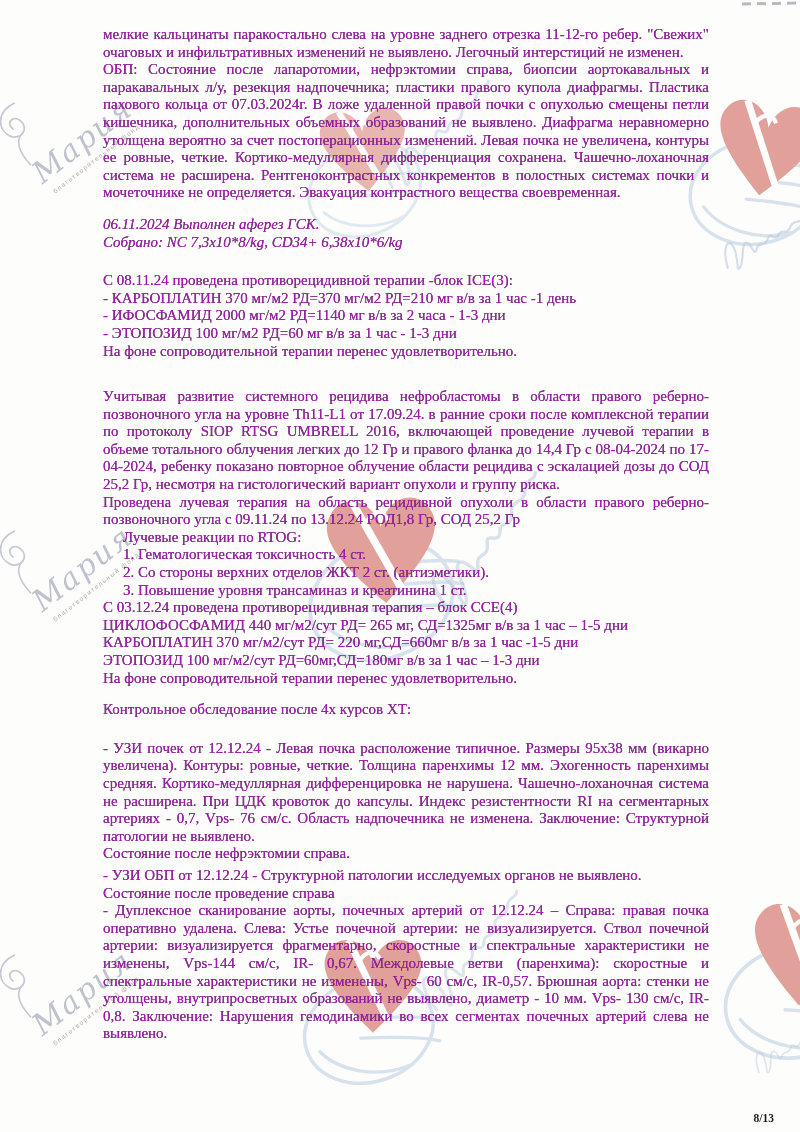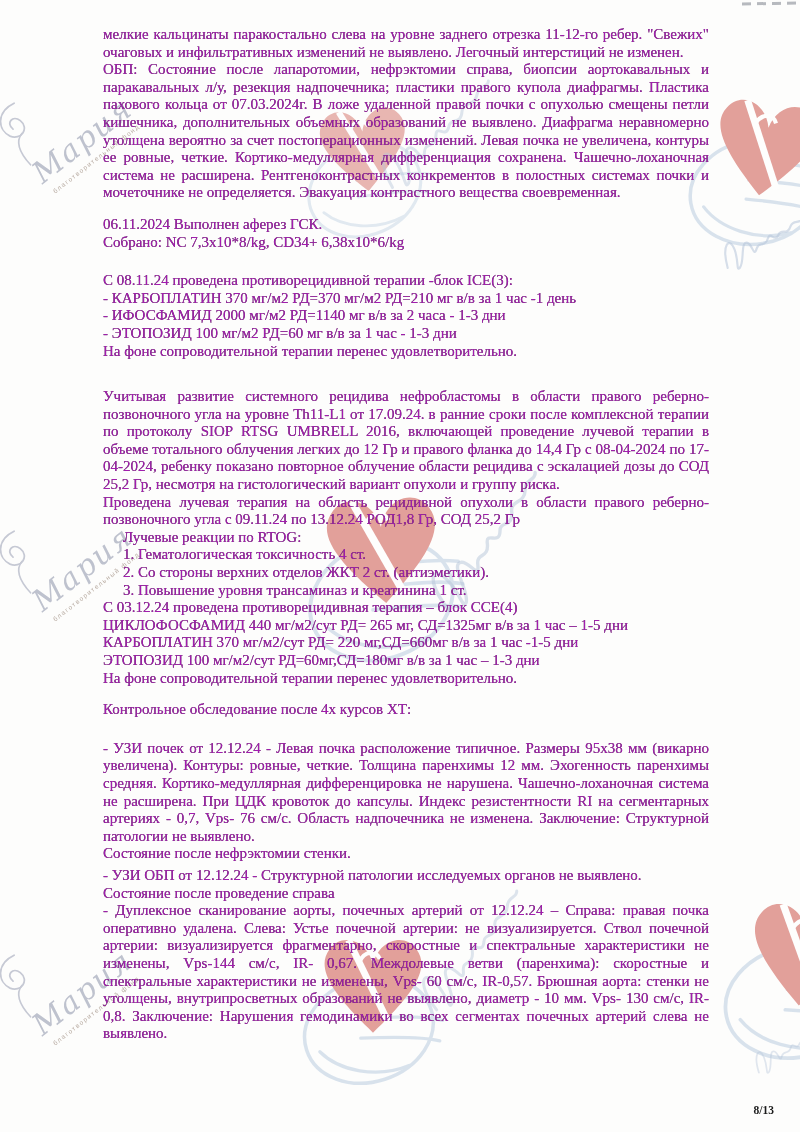--- a/index.html
+++ b/index.html
@@ -10,21 +10,21 @@
   }
   
   .content{
     position:absolute;left:103px;top:26px;width:606px;
     color:#a21caf;font-size:15px;line-height:17.6px;
     z-index:3;
   }
   .para{margin:0;white-space:pre-line;text-shadow:0 0 .5px rgba(25,22,18,.8);}
   .para.prose{text-align:justify;}
   .page-number{
-    position:absolute;right:26px;bottom:16px;z-index:4;
+    position:absolute;right:26px;bottom:8px;z-index:4;
     font-size:11.5px;font-weight:bold;color:#1b1b1b;
   }
   
   .wm-left{
     position:absolute;left:-38px;width:210px;z-index:1;
     transform:rotate(-38deg);text-align:center;pointer-events:none;
   }
   .wm-flourish{display:block;margin:0 auto -8px 38px;}
   .wm-name{
     font-style:italic;font-family:"DejaVu Serif","Liberation Serif",serif;
@@ -121,41 +121,41 @@
   <svg class="wm-abs" style="left:420px;top:965px;opacity:.45;transform:rotate(-50deg);transform-origin:left center" width="150" height="75" viewBox="0 0 120 60">
       <use href="#script-squiggle"></use>
     </svg>
   <svg class="wm-abs" style="left:745px;top:1020px;opacity:.4;transform:rotate(-30deg)" width="90" height="45" viewBox="0 0 120 60">
       <use href="#script-squiggle"></use>
     </svg>
 
   <div class="content">
       <p class="para prose" style="margin-top: 0px;">мелкие кальцинаты паракостально слева на уровне заднего отрезка 11-12-го ребер. "Свежих" очаговых и инфильтративных изменений не выявлено. Легочный интерстиций не изменен.</p>
       <p class="para prose" style="margin-top: 0px;">ОБП: Состояние после лапаротомии, нефрэктомии справа, биопсии аортокавальных и паракавальных л/у, резекция надпочечника; пластики правого купола диафрагмы. Пластика пахового кольца от 07.03.2024г. В ложе удаленной правой почки с опухолью смещены петли кишечника, дополнительных объемных образований не выявлено. Диафрагма неравномерно утолщена вероятно за счет постоперационных изменений. Левая почка не увеличена, контуры ее ровные, четкие. Кортико-медуллярная дифференциация сохранена. Чашечно-лоханочная система не расширена. Рентгеноконтрастных конкрементов в полостных системах почки и мочеточнике не определяется. Эвакуация контрастного вещества своевременная.</p>
-      <p class="para list" style="margin-top: 14px;">06.11.2024 Выполнен аферез ГСК.
+      <p class="para list" style="margin-top: 14px; font-style: italic;">06.11.2024 Выполнен аферез ГСК.
 Собрано: NC 7,3x10*8/kg, CD34+ 6,38x10*6/kg</p>
       <p class="para list" style="margin-top: 21px;">С 08.11.24 проведена противорецидивной терапии -блок ICE(3):
 - КАРБОПЛАТИН 370 мг/м2 РД=370 мг/м2 РД=210 мг в/в за 1 час -1 день
 - ИФОСФАМИД 2000 мг/м2 РД=1140 мг в/в за 2 часа - 1-3 дни
 - ЭТОПОЗИД 100 мг/м2 РД=60 мг в/в за 1 час - 1-3 дни
 На фоне сопроводительной терапии перенес удовлетворительно.</p>
       <p class="para prose" style="margin-top: 28px;">Учитывая развитие системного рецидива нефробластомы в области правого реберно-позвоночного угла на уровне Th11-L1 от 17.09.24. в ранние сроки после комплексной терапии по протоколу SIOP RTSG UMBRELL 2016, включающей проведение лучевой терапии в объеме тотального облучения легких до 12 Гр и правого фланка до 14,4 Гр с 08-04-2024 по 17-04-2024, ребенку показано повторное облучение области рецидива с эскалацией дозы до СОД 25,2 Гр, несмотря на гистологический вариант опухоли и группу риска.</p>
       <p class="para prose" style="margin-top: 0px;">Проведена лучевая терапия на область рецидивной опухоли в области правого реберно-позвоночного угла с 09.11.24 по 13.12.24 РОД1,8 Гр, СОД 25,2 Гр</p>
       <p class="para list" style="margin-top: 0px; margin-left: 20px;">Лучевые реакции по RTOG:
 1. Гематологическая токсичность 4 ст.
 2. Со стороны верхних отделов ЖКТ 2 ст. (антиэметики).
 3. Повышение уровня трансаминаз и креатинина 1 ст.</p>
       <p class="para list" style="">С 03.12.24 проведена противорецидивная терапия – блок ССЕ(4)
 ЦИКЛОФОСФАМИД 440 мг/м2/сут РД= 265 мг, СД=1325мг в/в за 1 час – 1-5 дни
 КАРБОПЛАТИН 370 мг/м2/сут РД= 220 мг,СД=660мг в/в за 1 час -1-5 дни
 ЭТОПОЗИД 100 мг/м2/сут РД=60мг,СД=180мг в/в за 1 час – 1-3 дни
 На фоне сопроводительной терапии перенес удовлетворительно.</p>
       <p class="para prose" style="margin-top: 14px;">Контрольное обследование после 4х курсов ХТ:</p>
       <p class="para prose" style="margin-top: 21px;">- УЗИ почек от 12.12.24 - Левая почка расположение типичное. Размеры 95х38 мм (викарно увеличена). Контуры: ровные, четкие. Толщина паренхимы 12 мм. Эхогенность паренхимы средняя. Кортико-медуллярная дифференцировка не нарушена. Чашечно-лоханочная система не расширена. При ЦДК кровоток до капсулы. Индекс резистентности RI на сегментарных артериях - 0,7, Vps- 76 см/с. Область надпочечника не изменена. Заключение: Структурной патологии не выявлено.</p>
-      <p class="para prose" style="margin-top: 0px;">Состояние после нефрэктомии стенки.</p>
+      <p class="para prose" style="margin-top: 0px;">Состояние после нефрэктомии справа.</p>
       <p class="para prose" style="margin-top: 4px;">- УЗИ ОБП от 12.12.24 - Структурной патологии исследуемых органов не выявлено.</p>
       <p class="para prose" style="margin-top: 0px;">Состояние после проведение справа</p>
       <p class="para prose" style="margin-top: 0px;">- Дуплексное сканирование аорты, почечных артерий от 12.12.24 – Справа: правая почка оперативно удалена. Слева: Устье почечной артерии: не визуализируется. Ствол почечной артерии: визуализируется фрагментарно, скоростные и спектральные характеристики не изменены, Vps-144 см/с, IR- 0,67. Междолевые ветви (паренхима): скоростные и спектральные характеристики не изменены, Vps- 60 см/с, IR-0,57. Брюшная аорта: стенки не утолщены, внутрипросветных образований не выявлено, диаметр - 10 мм. Vps- 130 см/с, IR-0,8. Заключение: Нарушения гемодинамики во всех сегментах почечных артерий слева не выявлено.</p>
     </div>
 
   <div class="page-number">8/13</div>
 
 </div>
 
 </body></html>

